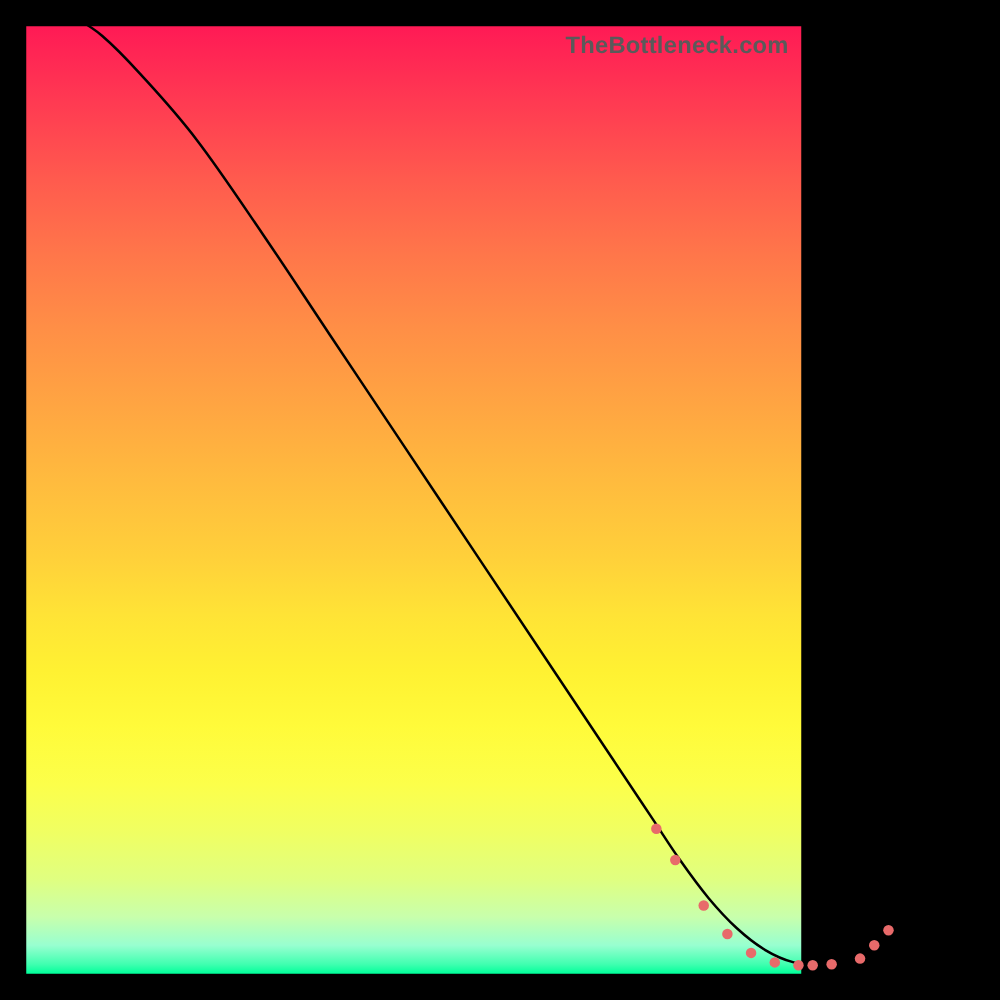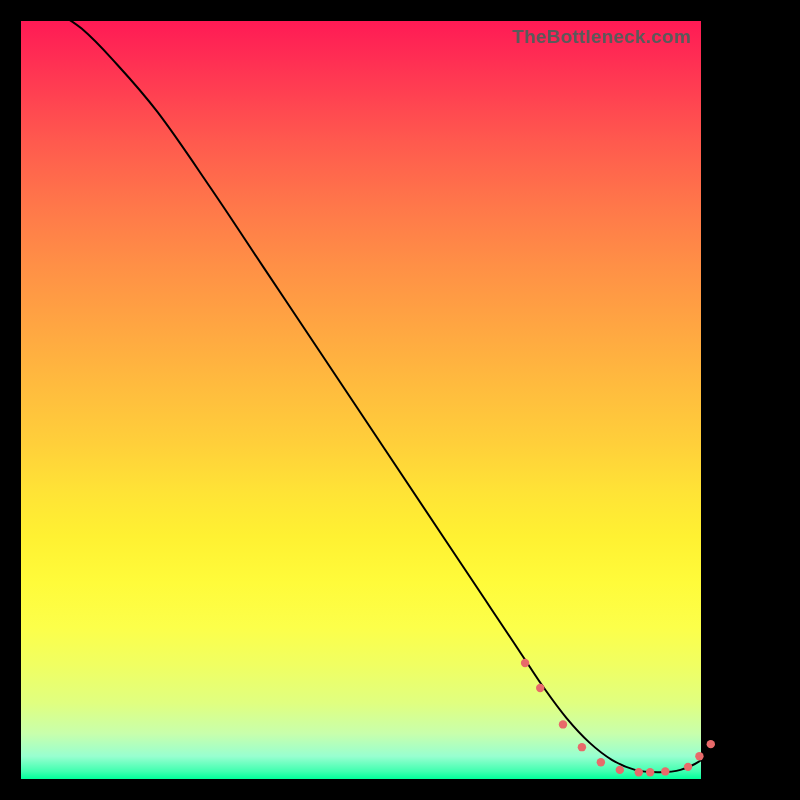--- a/index.html
+++ b/index.html
@@ -7,21 +7,21 @@
     width: 800px;
     height: 800px;
     background: #000;
     position: relative;
     overflow: hidden;
   }
   .plot-area {
     position: absolute;
     left: 21px;
     top: 21px;
-    width: 680px;
+    width: 620px;
     height: 758px;
     background: linear-gradient(to bottom,
       #ff1a55 0%,
       #ff3a52 8%,
       #ff5a4e 16%,
       #ff764a 24%,
       #ff8f46 32%,
       #ffa542 40%,
       #ffbb3e 48%,
       #ffd03a 56%,

